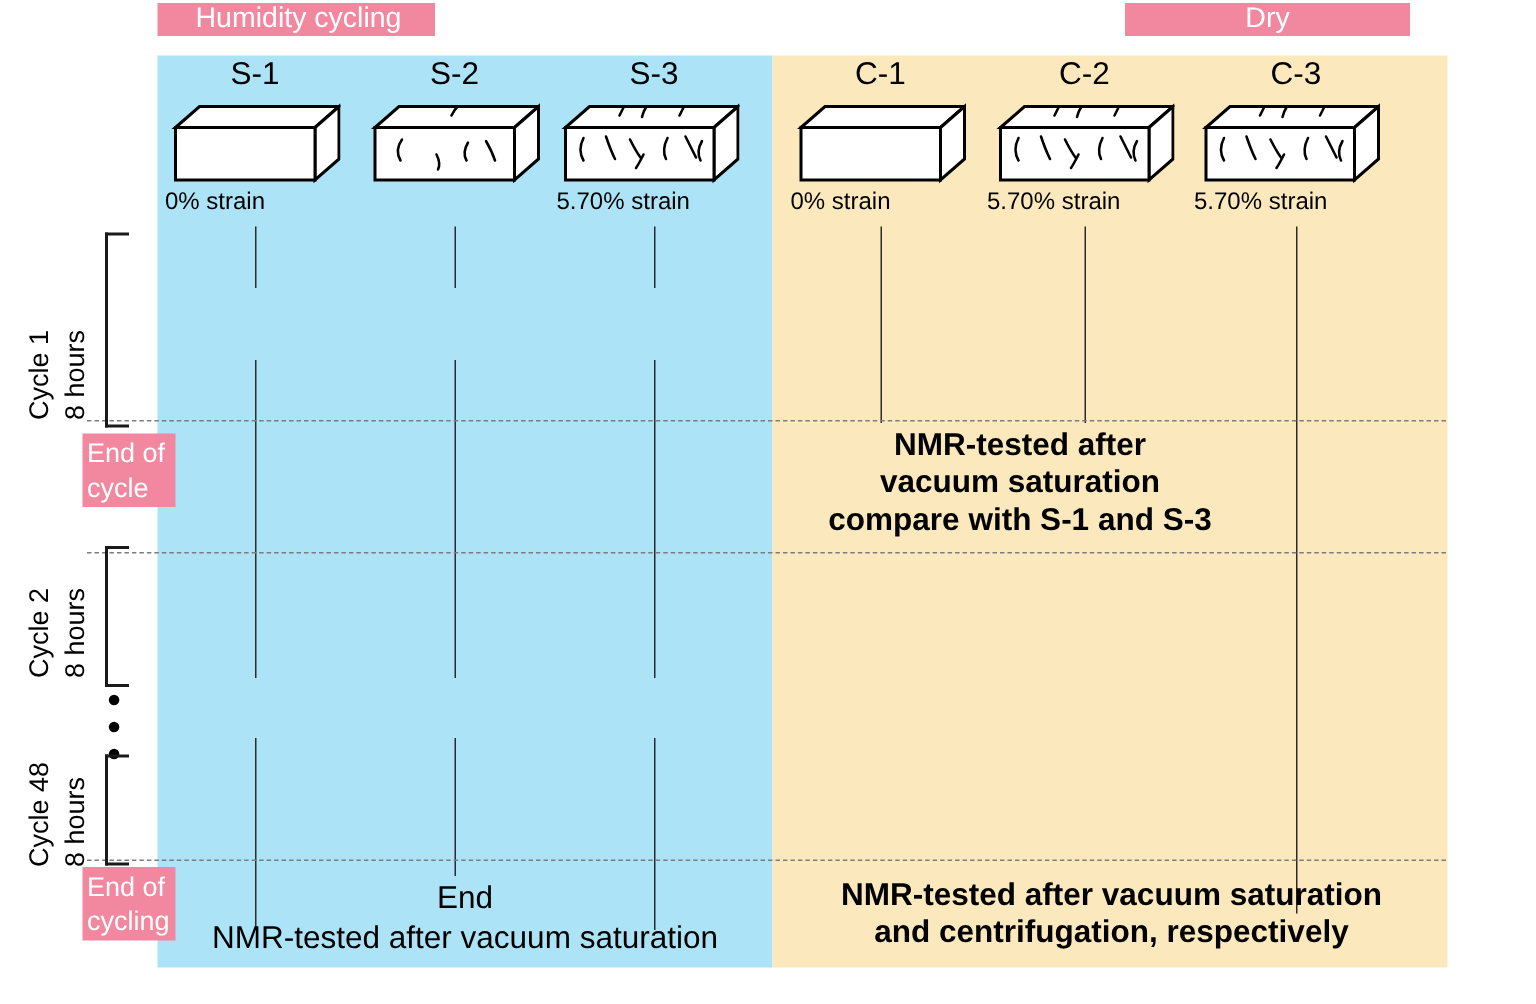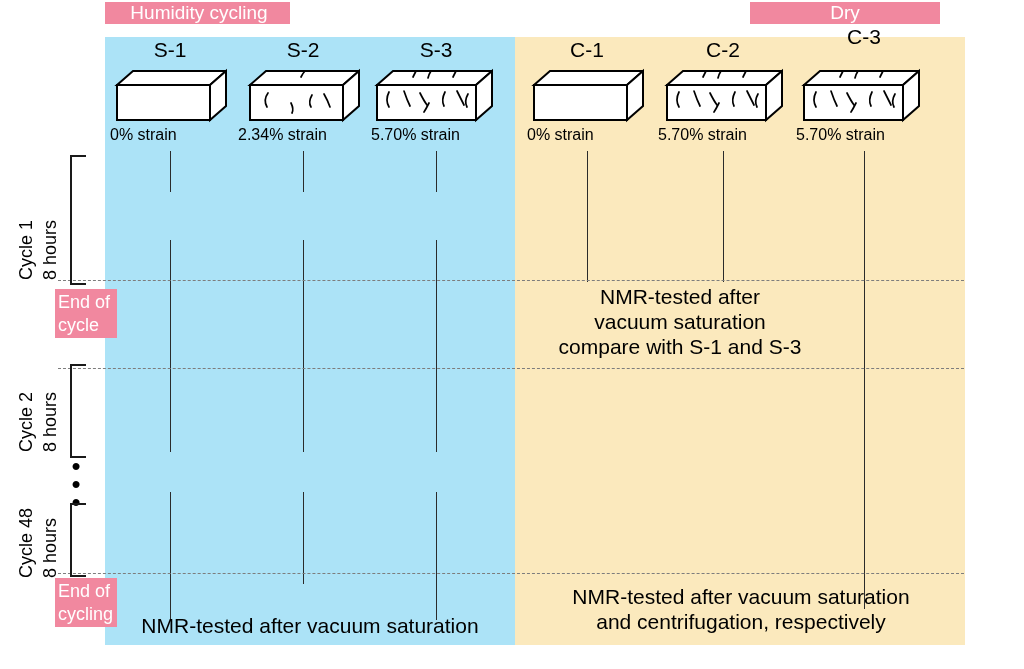--- a/index.html
+++ b/index.html
@@ -31,21 +31,21 @@
   .block svg{display:block;}
 
   
   .vline{position:absolute;width:0;border-left:1.6px solid #2b2b2b;}
 
   
   .dashline{position:absolute;height:0;border-top:1.7px dashed #7d7d7d;}
 
   
   .note{position:absolute;font-size:21px;text-align:center;line-height:25px;white-space:nowrap;}
-  .note.multi{white-space:normal;}
+  .note.multi{white-space:normal;font-weight:bold;}
 
   
   .cyclelab{position:absolute;font-size:18px;line-height:20px;white-space:nowrap;
             transform-origin:0 0;transform:rotate(-90deg);}
   .bracket{position:absolute;border:2.2px solid #1a1a1a;border-right:none;width:14px;}
   .dots{position:absolute;font-size:26px;line-height:13px;letter-spacing:0;color:#000;text-align:center;}
 </style>
 </head>
 <body>
 
@@ -57,21 +57,21 @@
   <div class="banner" id="banner-humidity">Humidity cycling</div>
   <div class="banner" id="banner-dry">Dry</div>
   <div class="banner" id="banner-endcycle1"><span>End of<br>cycle 1</span></div>
   <div class="banner" id="banner-endcycling"><span>End of<br>cycling</span></div>
 
   <div class="col-title" style="left:120px;top:38px;width:100px;">S-1</div>
   <div class="col-title" style="left:253px;top:38px;width:100px;">S-2</div>
   <div class="col-title" style="left:386px;top:38px;width:100px;">S-3</div>
   <div class="col-title" style="left:537px;top:38px;width:100px;">C-1</div>
   <div class="col-title" style="left:673px;top:38px;width:100px;">C-2</div>
-  <div class="col-title" style="left:814px;top:25px;width:100px;">C-3</div>
+  <div class="col-title" style="left:814px;top:38px;width:100px;">C-3</div>
 
   <div class="block" style="left:113px;top:67px;">
     <svg width="114" height="56" viewBox="0 0 114 56">
       <polygon points="4,18 20,4 113,4 97,18" fill="#fff" stroke="#000" stroke-width="2"></polygon>
       <polygon points="97,18 113,4 113,39 97,53" fill="#fff" stroke="#000" stroke-width="2"></polygon>
       <rect x="4" y="18" width="93" height="35" fill="#fff" stroke="#000" stroke-width="2"></rect>
     </svg>
   </div>
 
   <div class="block" style="left:246px;top:67px;">
@@ -151,21 +151,20 @@
         <path d="M84,24 q4,8 7,14"></path>
         <path d="M95,27 q-4,7 -1,13"></path>
         <path d="M40,10 q2,-4 3,-6"></path>
         <path d="M55,11 q1,-4 3,-7"></path>
         <path d="M80,10 q2,-4 3,-6"></path>
       </g>
     </svg>
   </div>
 
   <div class="col-strain" style="left:110px;top:126px;width:120px;">0% strain</div>
-  <div class="col-strain" style="left:238px;top:126px;width:130px;">2.34% strain</div>
   <div class="col-strain" style="left:371px;top:126px;width:130px;">5.70% strain</div>
   <div class="col-strain" style="left:527px;top:126px;width:120px;">0% strain</div>
   <div class="col-strain" style="left:658px;top:126px;width:130px;">5.70% strain</div>
   <div class="col-strain" style="left:796px;top:126px;width:130px;">5.70% strain</div>
 
   <div class="vline" style="left:170px;top:151px;height:41px;"></div>
   <div class="vline" style="left:303px;top:151px;height:41px;"></div>
   <div class="vline" style="left:436px;top:151px;height:41px;"></div>
 
   <div class="vline" style="left:170px;top:240px;height:212px;"></div>
@@ -179,20 +178,21 @@
   <div class="vline" style="left:587px;top:151px;height:131px;"></div>
   <div class="vline" style="left:723px;top:151px;height:131px;"></div>
   <div class="vline" style="left:864px;top:151px;height:458px;"></div>
 
   <div class="dashline" style="left:58px;top:280px;width:906px;"></div>
   <div class="dashline" style="left:58px;top:368px;width:906px;"></div>
   <div class="dashline" style="left:58px;top:573px;width:906px;"></div>
 
 
 
+  <div class="note" style="left:105px;top:586px;width:410px;">End</div>
 
   <div class="note" style="left:105px;top:613px;width:410px;">NMR-tested after vacuum saturation</div>
 
   <div class="note multi" style="left:515px;top:284px;width:330px;text-align:center;">
     <div>NMR-tested after</div>
     <div>vacuum saturation</div>
     <div>compare with S-1 and S-3</div>
   </div>
 
   <div class="note multi" style="left:518px;top:584px;width:446px;text-align:center;">

